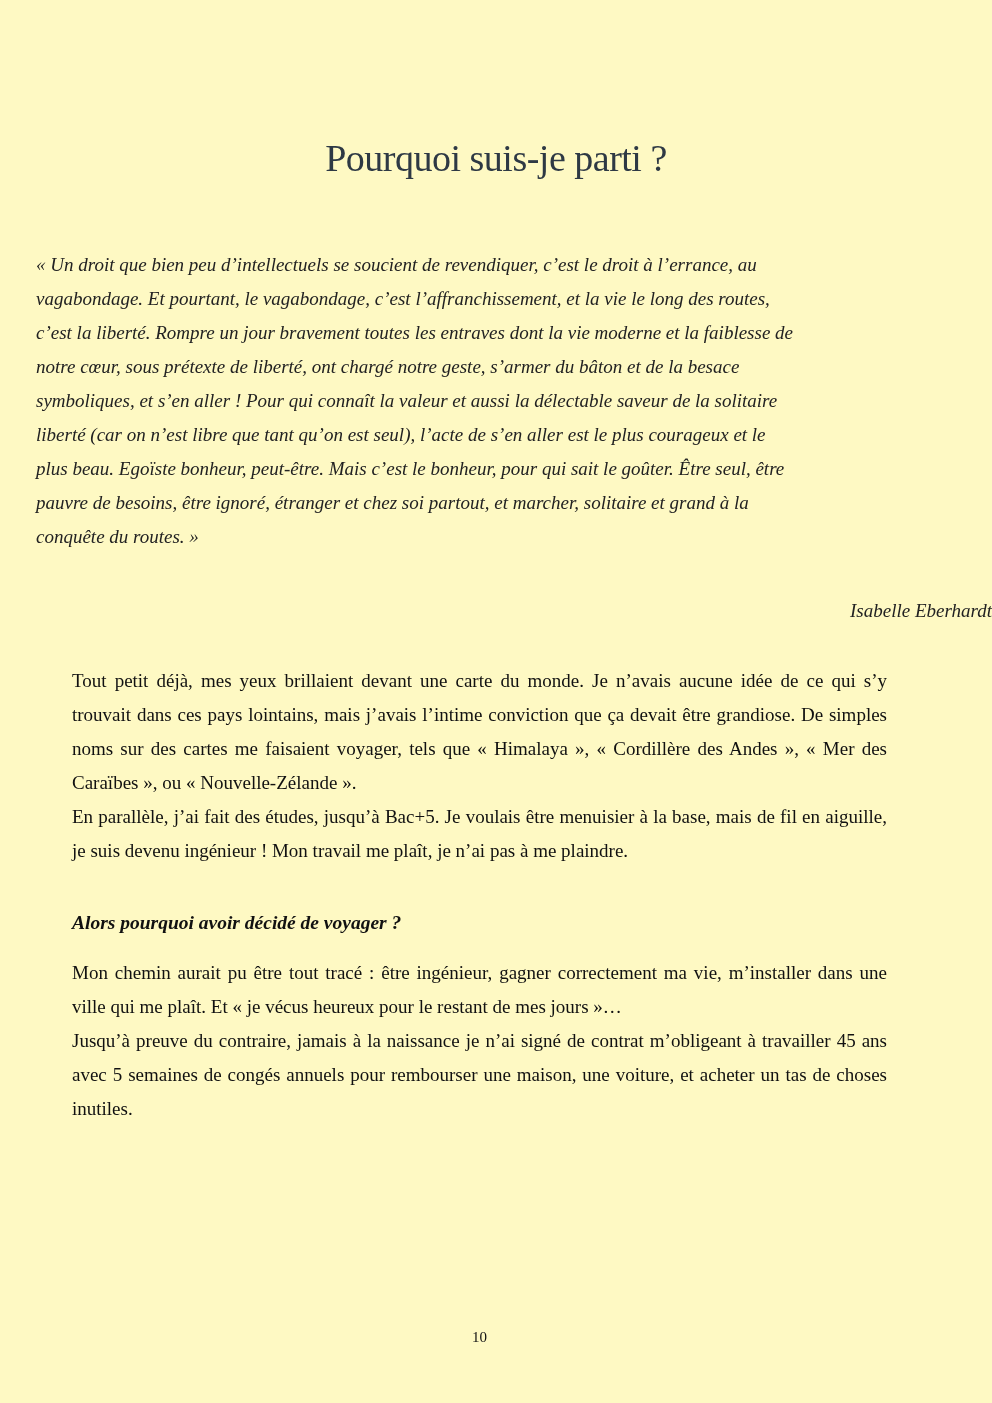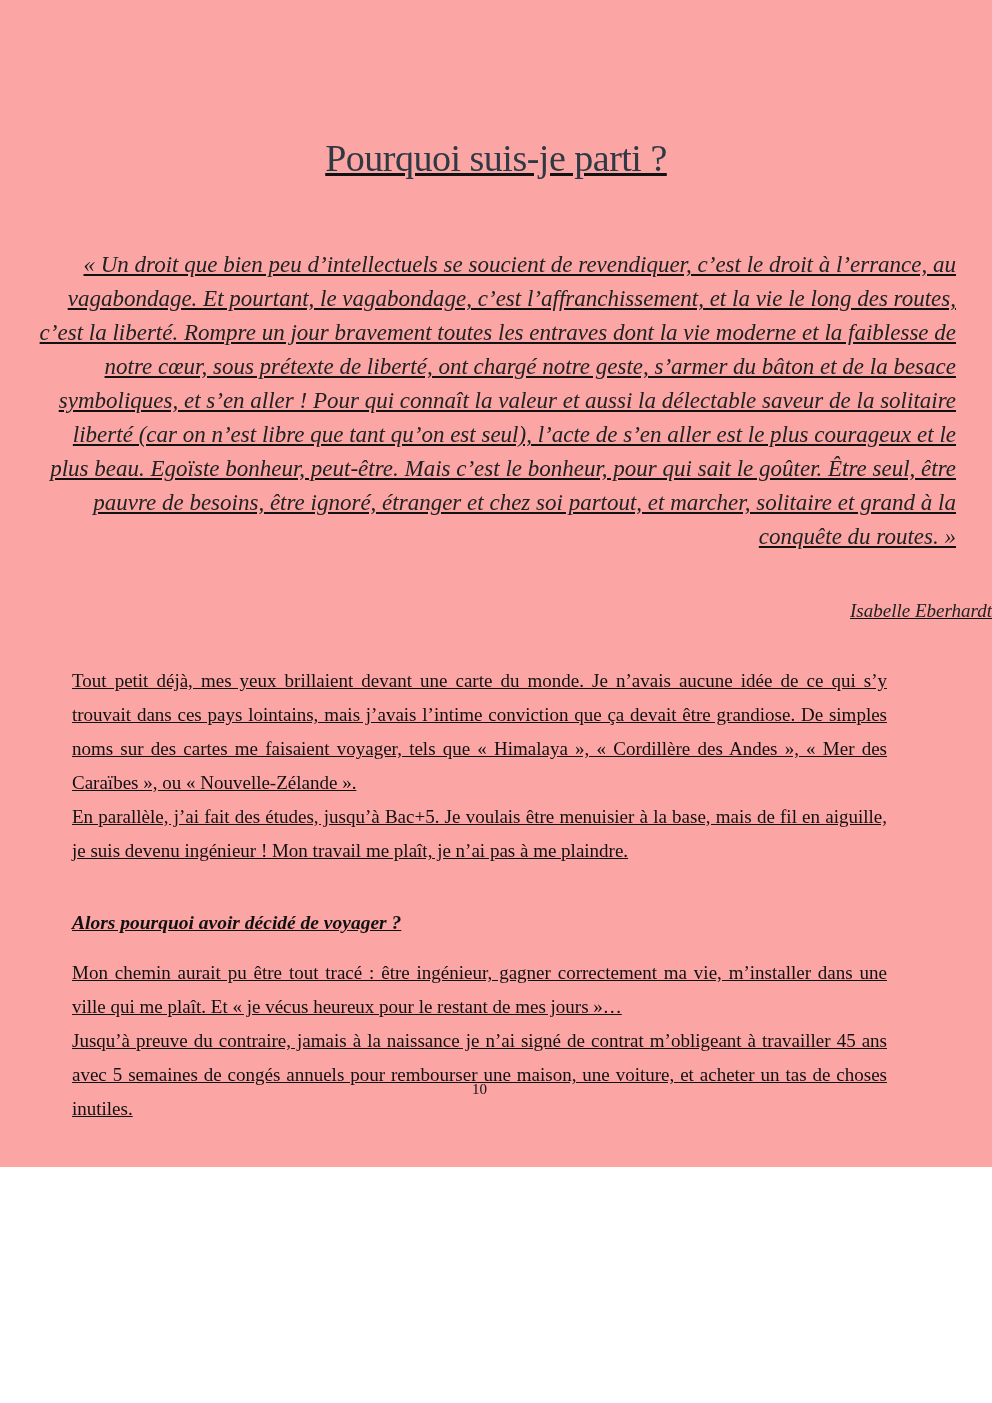--- a/index.html
+++ b/index.html
@@ -4,43 +4,42 @@
 <style>
   html, body { margin: 0; padding: 0; background: #ffffff; }
   :root {
     --title-color: #2e3944;
     --body-color: #111111;
     --quote-color: #222222;
   }
   .page {
     position: relative;
     width: 992px;
-    height: 1167px;
-    background: #fca5a5;
+    height: 1403px;
+    background: #fef9c3;
     overflow: hidden;
     font-family: "Liberation Serif", serif;
     color: var(--body-color);
-    text-decoration: underline;
   }
   .title {
     margin: 0;
     padding-top: 132px;
     line-height: 52px;
     text-align: center;
     font-family: "Liberation Serif", serif;
     font-weight: 500;
     font-size: 38px;
     letter-spacing: -0.5px;
     color: var(--title-color);
   }
   .quote {
     margin: 64px 36px 0 36px;
-    text-align: right;
+    text-align: left;
     font-style: italic;
-    font-size: 23px;
+    font-size: 19px;
     color: var(--quote-color);
   }
   .quote-line {
     line-height: 34px;
     white-space: nowrap;
   }
   .attribution {
     margin-top: 40px;
     line-height: 34px;
     text-align: right;
@@ -61,21 +60,21 @@
     font-size: 19.5px;
     line-height: 34px;
     font-weight: bold;
     font-style: italic;
     text-align: left;
   }
   .page-number {
     position: absolute;
     left: 72px;
     right: 105px;
-    bottom: 69px;
+    bottom: 57px;
     text-align: center;
     font-size: 15px;
     color: var(--body-color);
   }
 </style>
 </head>
 <body>
 
 <div class="page">
 

